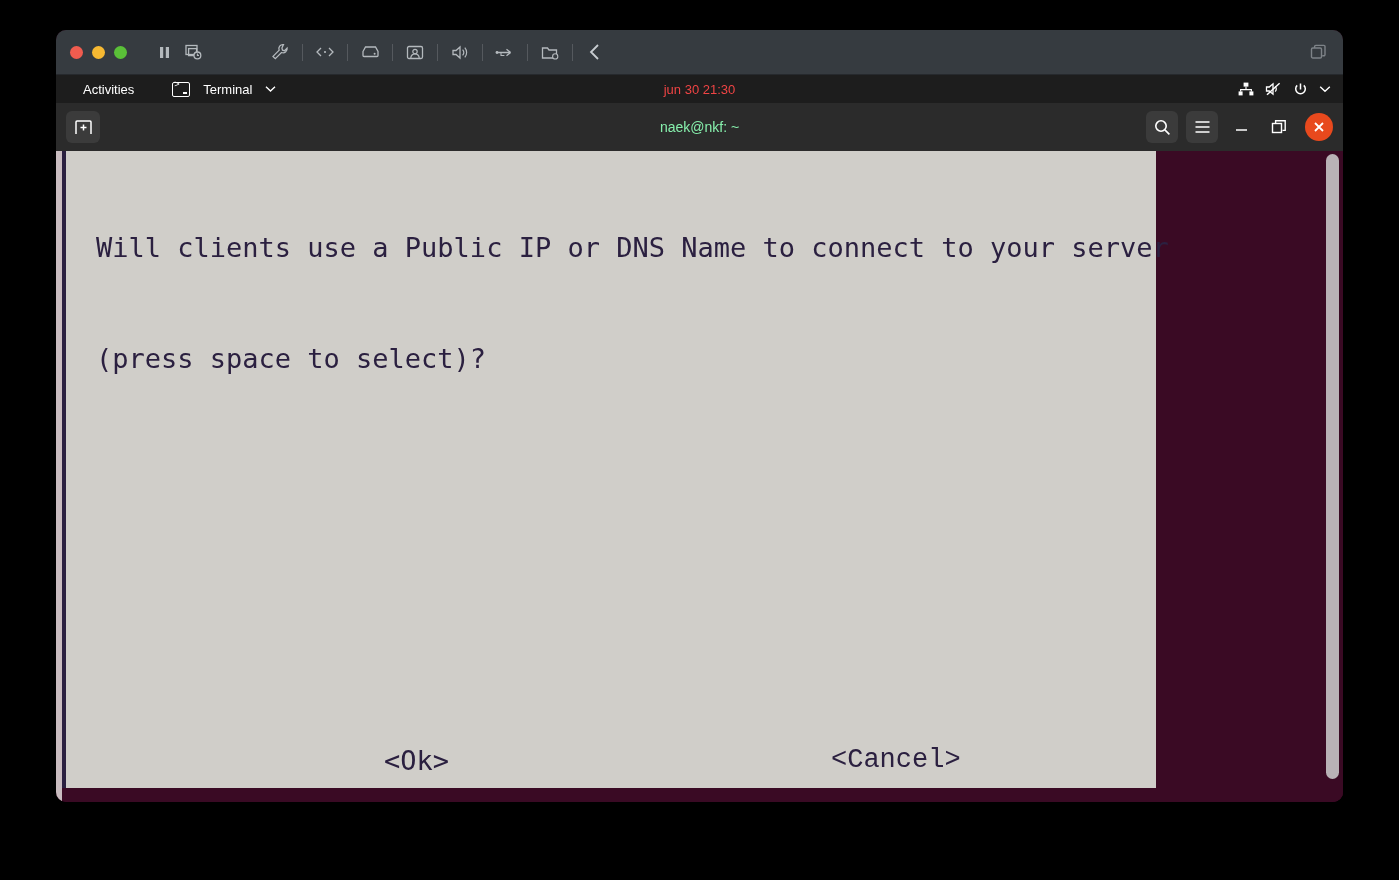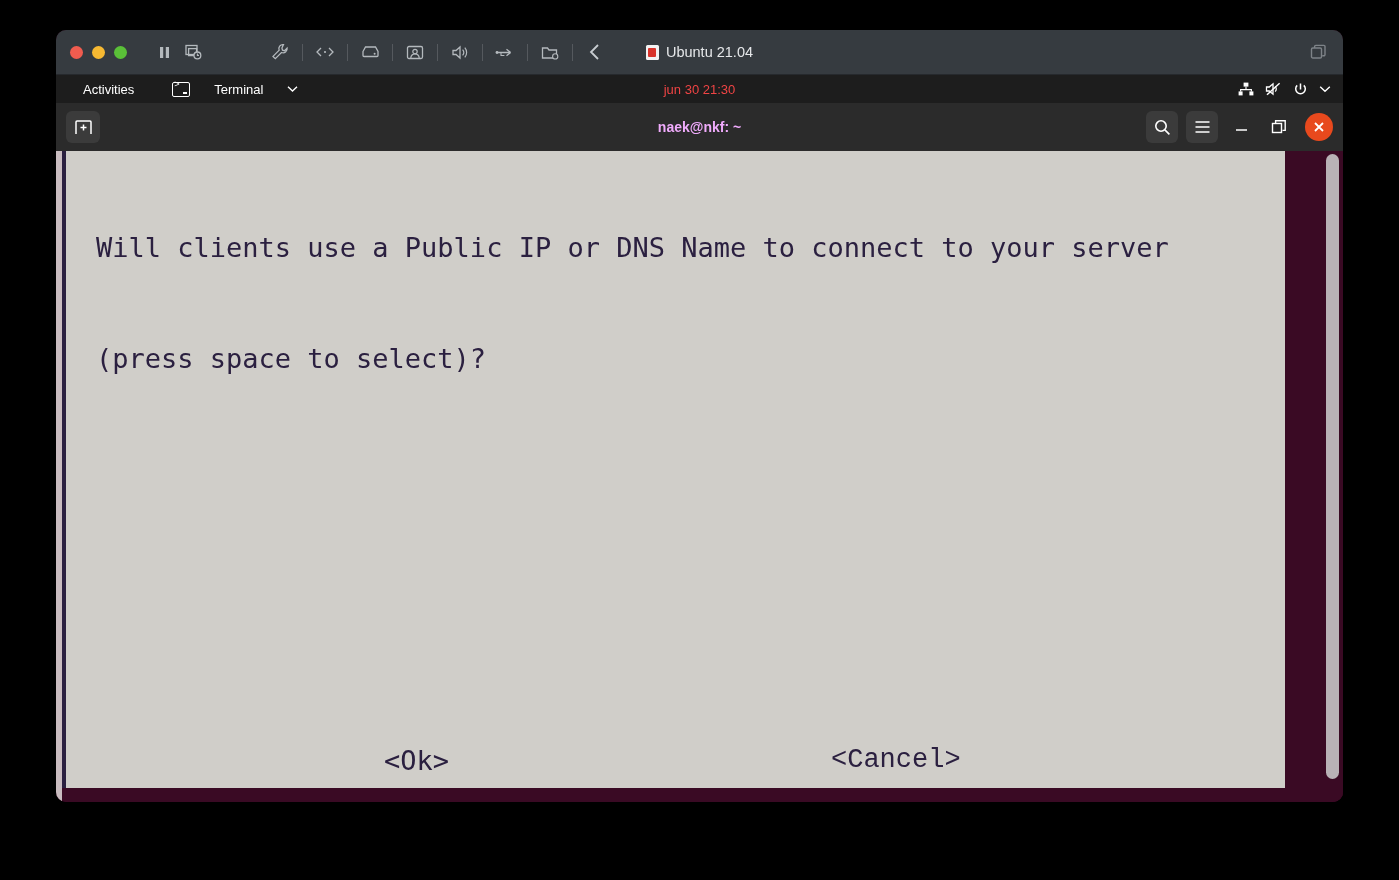--- a/index.html
+++ b/index.html
@@ -110,21 +110,21 @@
     background: #1d1d1d;
     display: flex;
     align-items: center;
     color: #ffffff;
     font-size: 13px;
   }
   #activities { padding-left: 27px; }
   #app-menu {
     display: flex;
     align-items: center;
-    gap: 24px;
+    gap: 13px;
     margin-left: 38px;
   }
   .term-glyph {
     width: 16px; height: 13px;
     border: 1.6px solid #ffffff;
     border-radius: 2px;
     position: relative;
     display: inline-block;
   }
   .term-glyph::before {
@@ -173,22 +173,22 @@
     background: #3b3b3b;
     border-radius: 6px;
     display: flex; align-items: center; justify-content: center;
     color: #ffffff;
   }
   #term-title {
     position: absolute;
     left: 0; right: 0;
     text-align: center;
     font-size: 14px;
-    font-weight: bold;
-    color: #f0abfc;
+    font-weight: normal;
+    color: #86efac;
     pointer-events: none;
   }
   #term-controls {
     position: absolute;
     right: 10px;
     display: flex;
     align-items: center;
     gap: 8px;
   }
   .hdr-btn {
@@ -223,21 +223,21 @@
     position: absolute;
     left: 0; top: 0; bottom: 0;
     width: 6px;
     background: #c9bcc0;
   }
   
   #dialog {
     position: absolute;
     left: 6px;
     top: 0;
-    width: 1223px;
+    width: 1094px;
     height: 637px;
     background: #d0cec9;
     border-left: 4px solid #2b2040;
     box-sizing: border-box;
     font-family: "DejaVu Sans Mono", "Liberation Mono", monospace;
     color: #2b2040;
   }
   #dlg-question {
     position: absolute;
     left: 30px;
@@ -386,24 +386,20 @@
           </svg>
       </div>
       <div class="tb-sep"></div>
       <div class="tb-btn">
         <svg width="14" height="18" viewBox="0 0 14 18">
             <path d="M10 2 L3 9 L10 16" fill="none" stroke="#c8cdd1" stroke-width="1.8"></path>
           </svg>
       </div>
     </div>
 
-    <div id="vm-title">
-      <span class="vmicon"></span>
-      <span>Ubuntu 21.04</span>
-    </div>
 
     <div id="vm-restore">
       <svg width="17" height="17" viewBox="0 0 17 17">
           <rect x="1.5" y="4" width="10" height="10" rx="1.3" fill="none" stroke="#7e8388" stroke-width="1.4"></rect>
           <path d="M4.6 4 V2.6 a1.2 1.2 0 0 1 1.2-1.2 h8 a1.2 1.2 0 0 1 1.2 1.2 v8 a1.2 1.2 0 0 1-1.2 1.2 h-1.6" fill="none" stroke="#7e8388" stroke-width="1.4"></path>
         </svg>
     </div>
   </div>
 
   <div id="gnome-bar">

